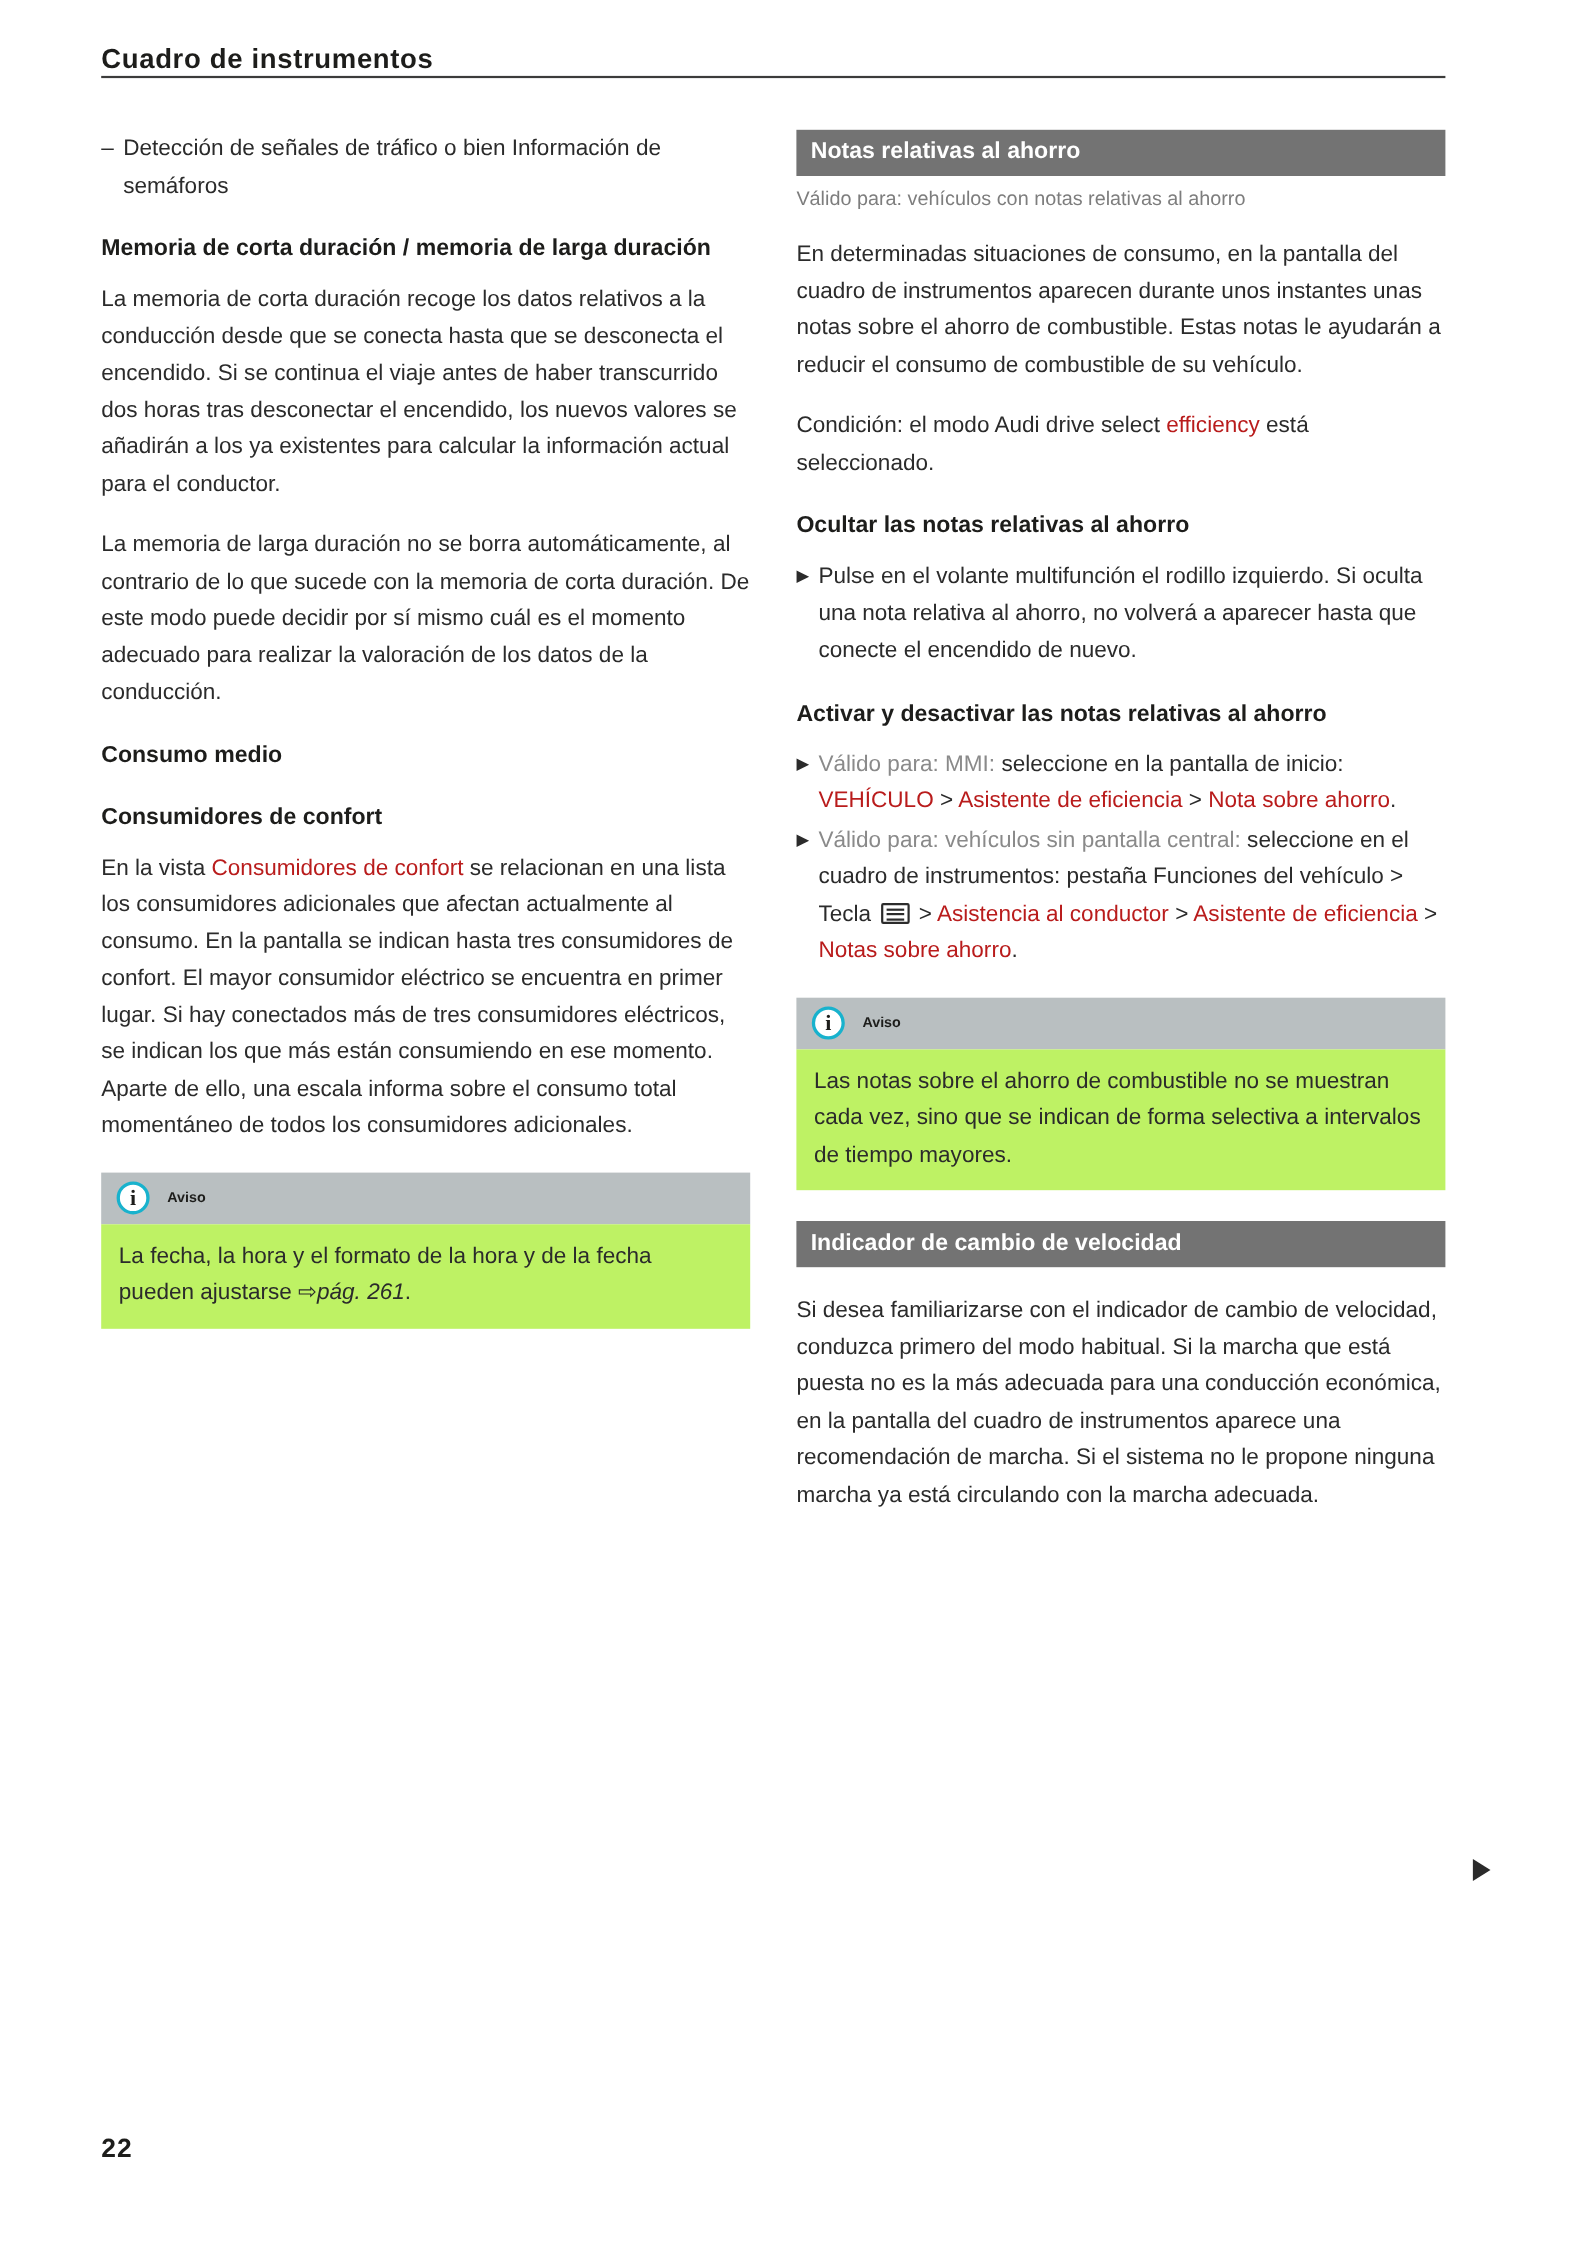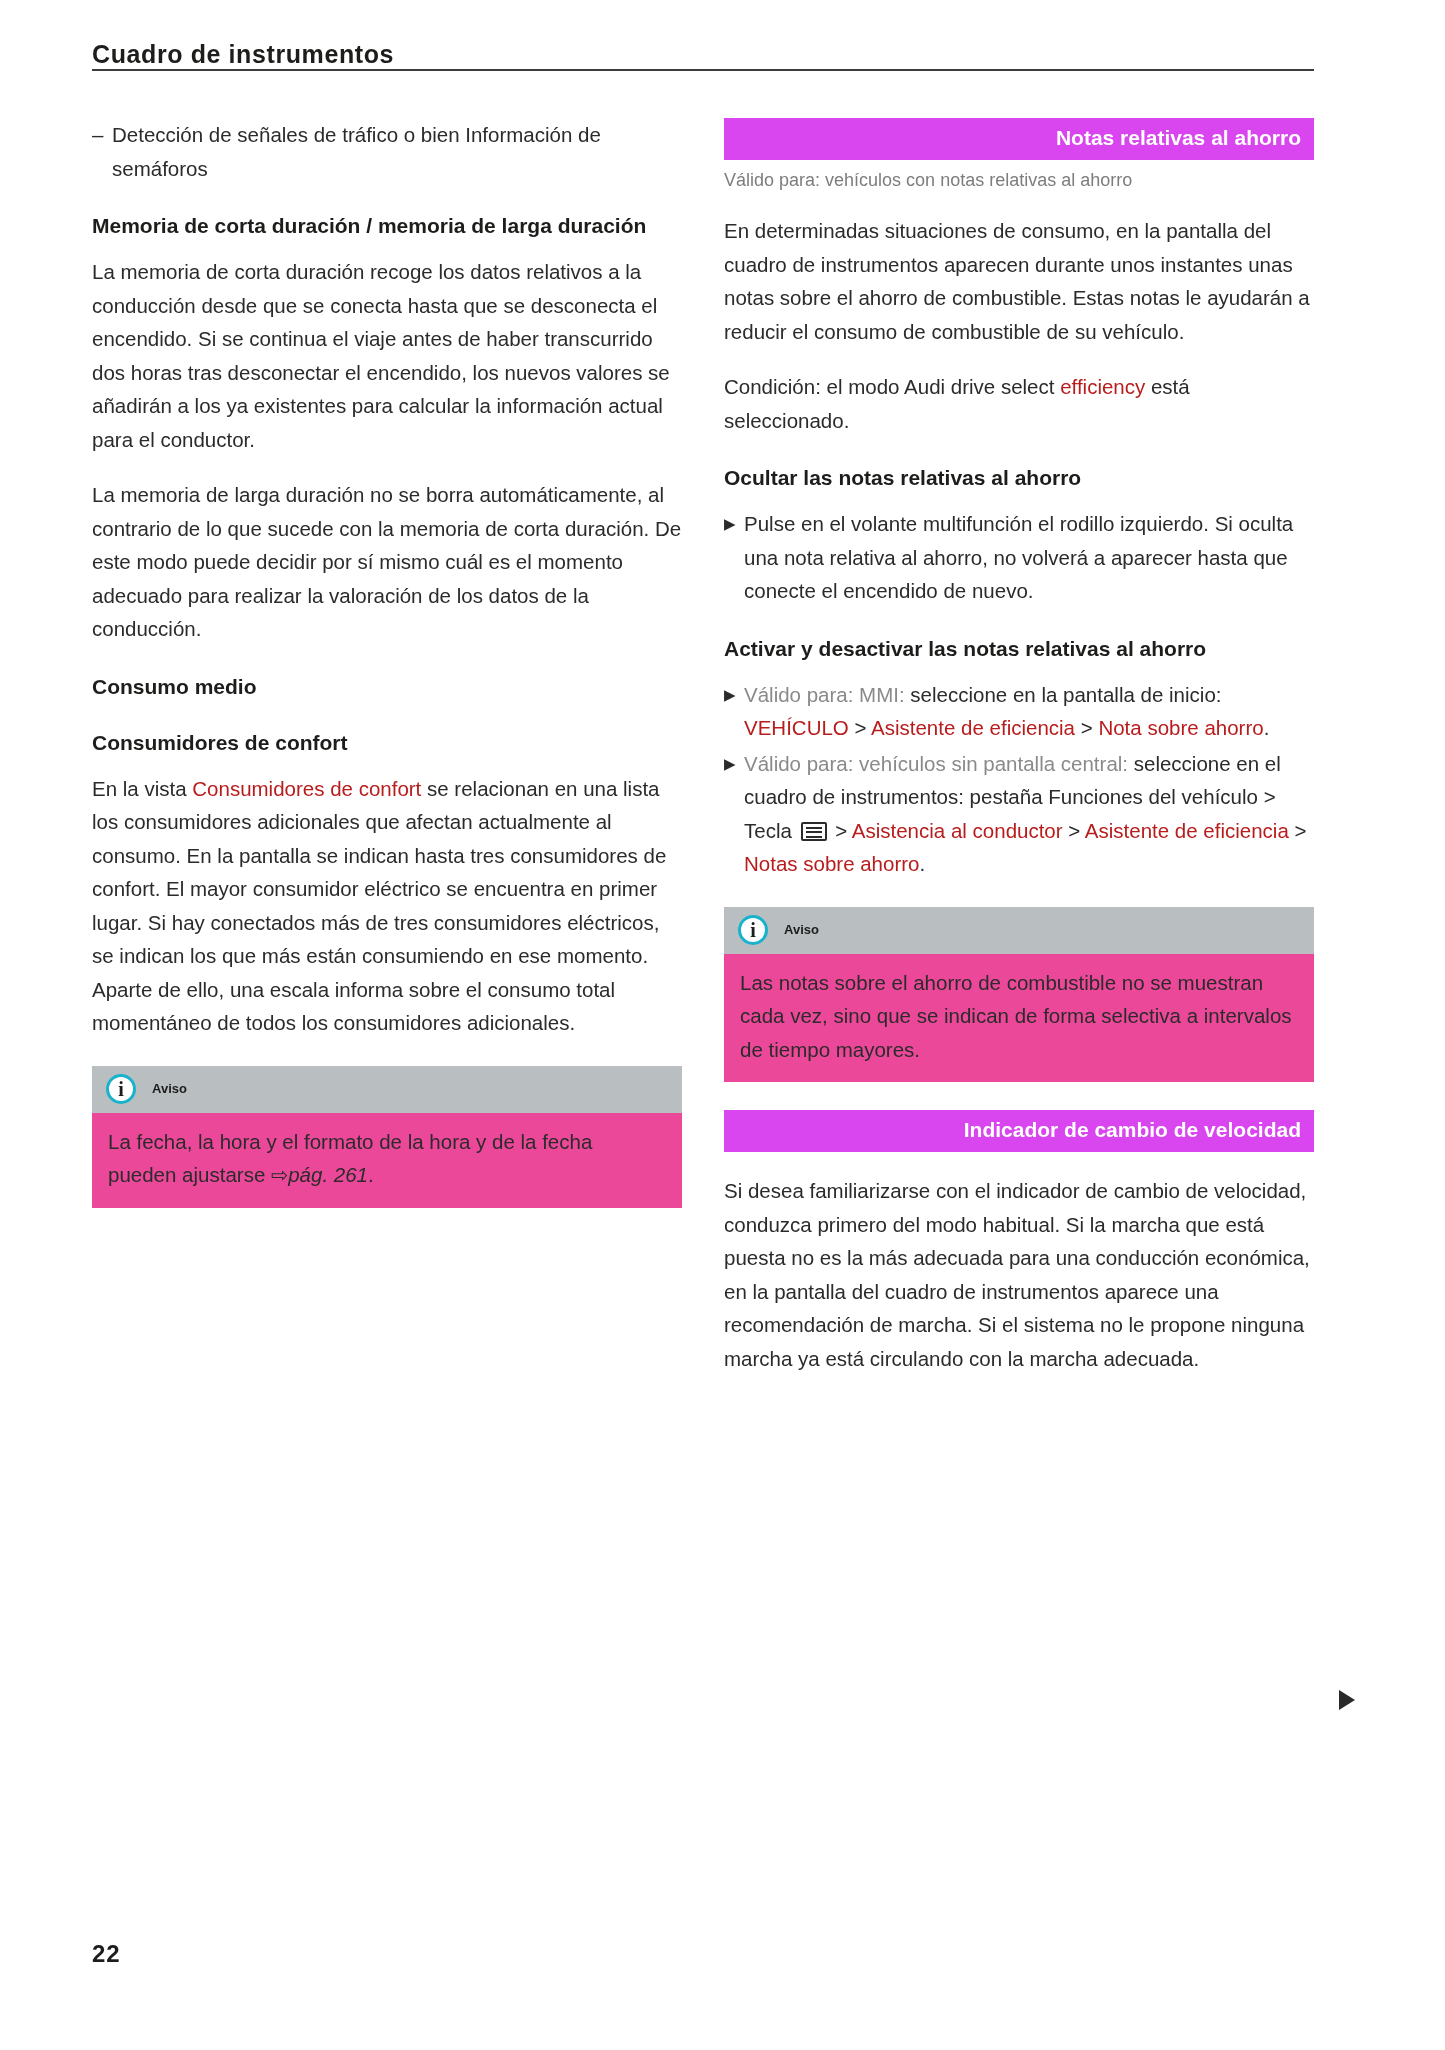--- a/index.html
+++ b/index.html
@@ -74,28 +74,27 @@
     display: flex;
     font-size: 20.5px;
     line-height: 33.5px;
     margin-bottom: 4px;
   }
   .dashitem .dash { width: 20px; flex: 0 0 20px; }
   .dashitem .dtext { flex: 1; }
 
   
   .red-banner {
-    background: #d946ef;
+    background: #737373;
     color: #ffffff;
     font-size: 21px;
     font-weight: bold;
     padding: 7px 13px 9px 13px;
     line-height: 26px;
     margin: 0;
-    text-align: right;
   }
   .valid-line {
     font-size: 18px;
     line-height: 28px;
     color: #7d7d7d;
     margin: 6px 0 20px 0;
   }
 
   
   .tlist { margin: 0 0 20px 0; }
@@ -169,21 +168,21 @@
     line-height: 1;
     flex: 0 0 30px;
   }
   .note-title {
     font-size: 13px;
     font-weight: bold;
     color: #1d1d1b;
     margin-left: 16px;
   }
   .note-body {
-    background: #ec4899;
+    background: #bef264;
     padding: 12px 16px 16px 16px;
   }
   .note-body p {
     font-size: 20.5px;
     line-height: 33.5px;
     margin: 0;
   }
 
   
   .folio {

